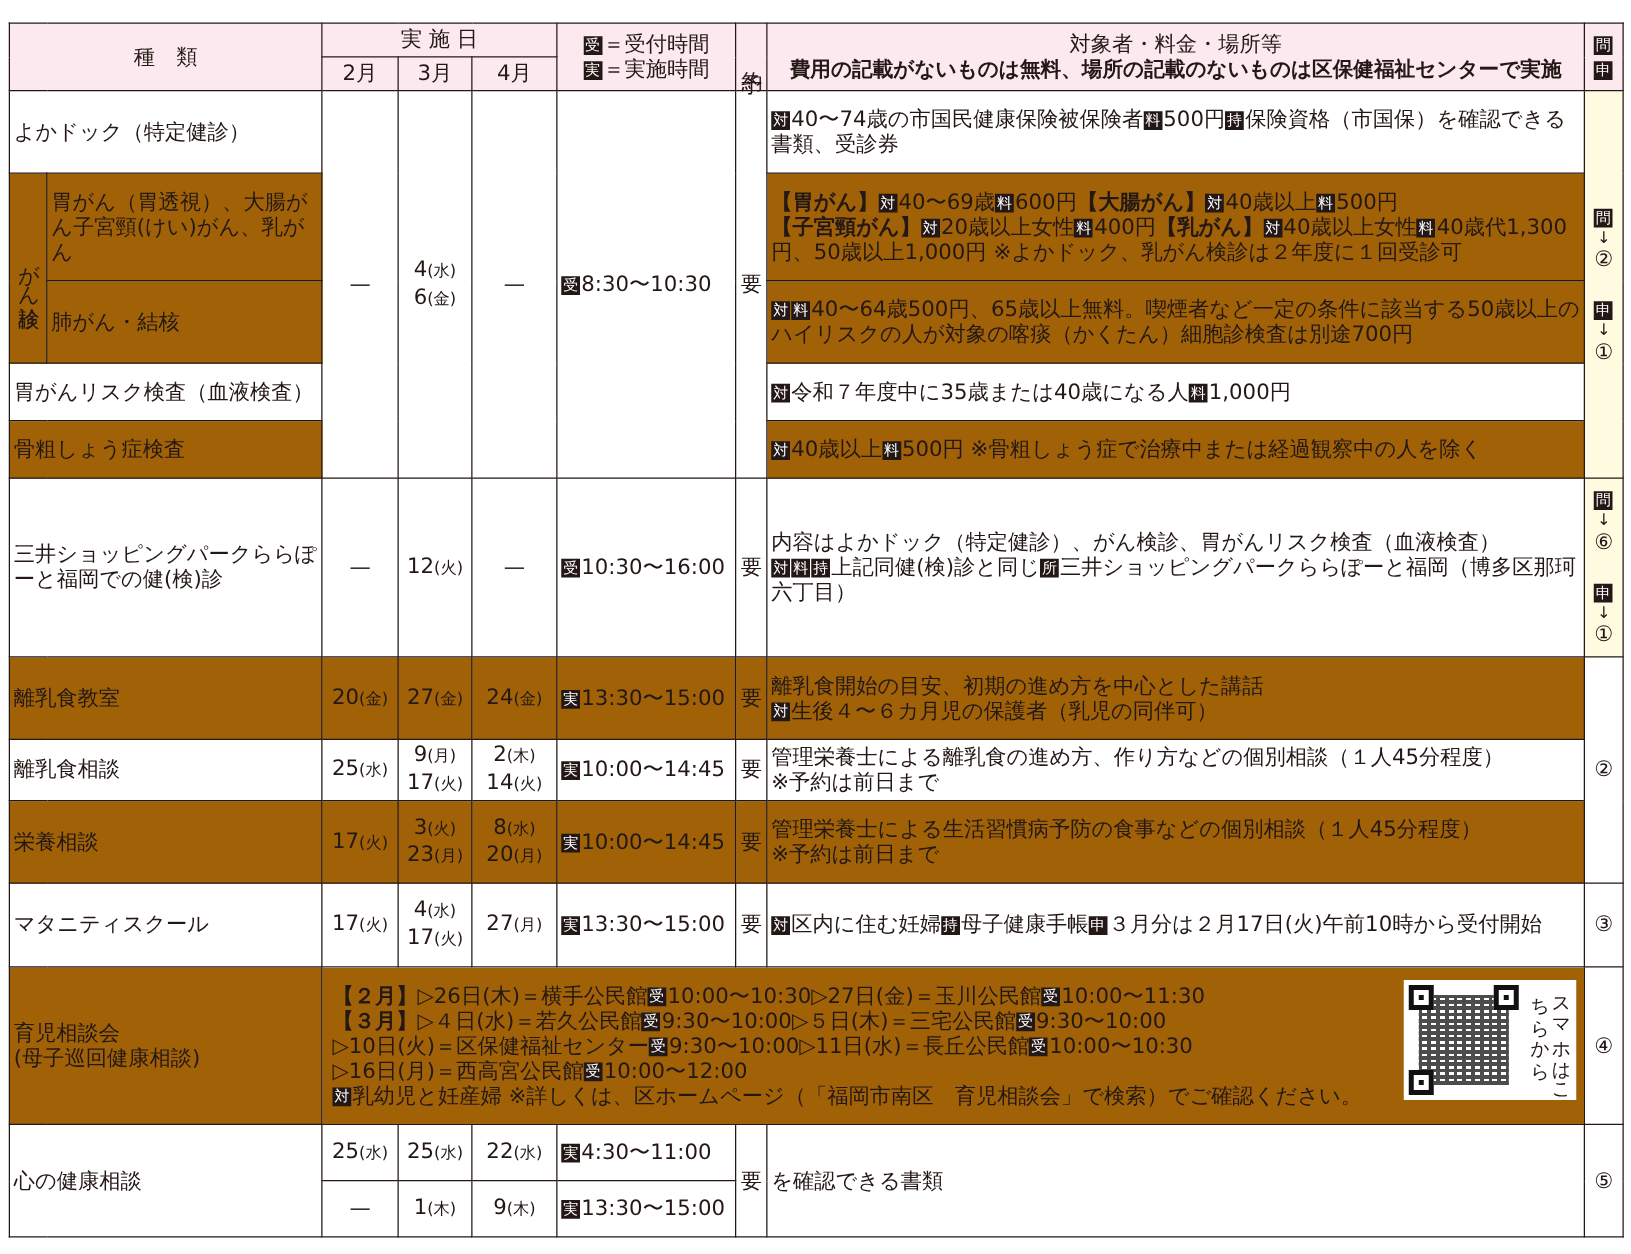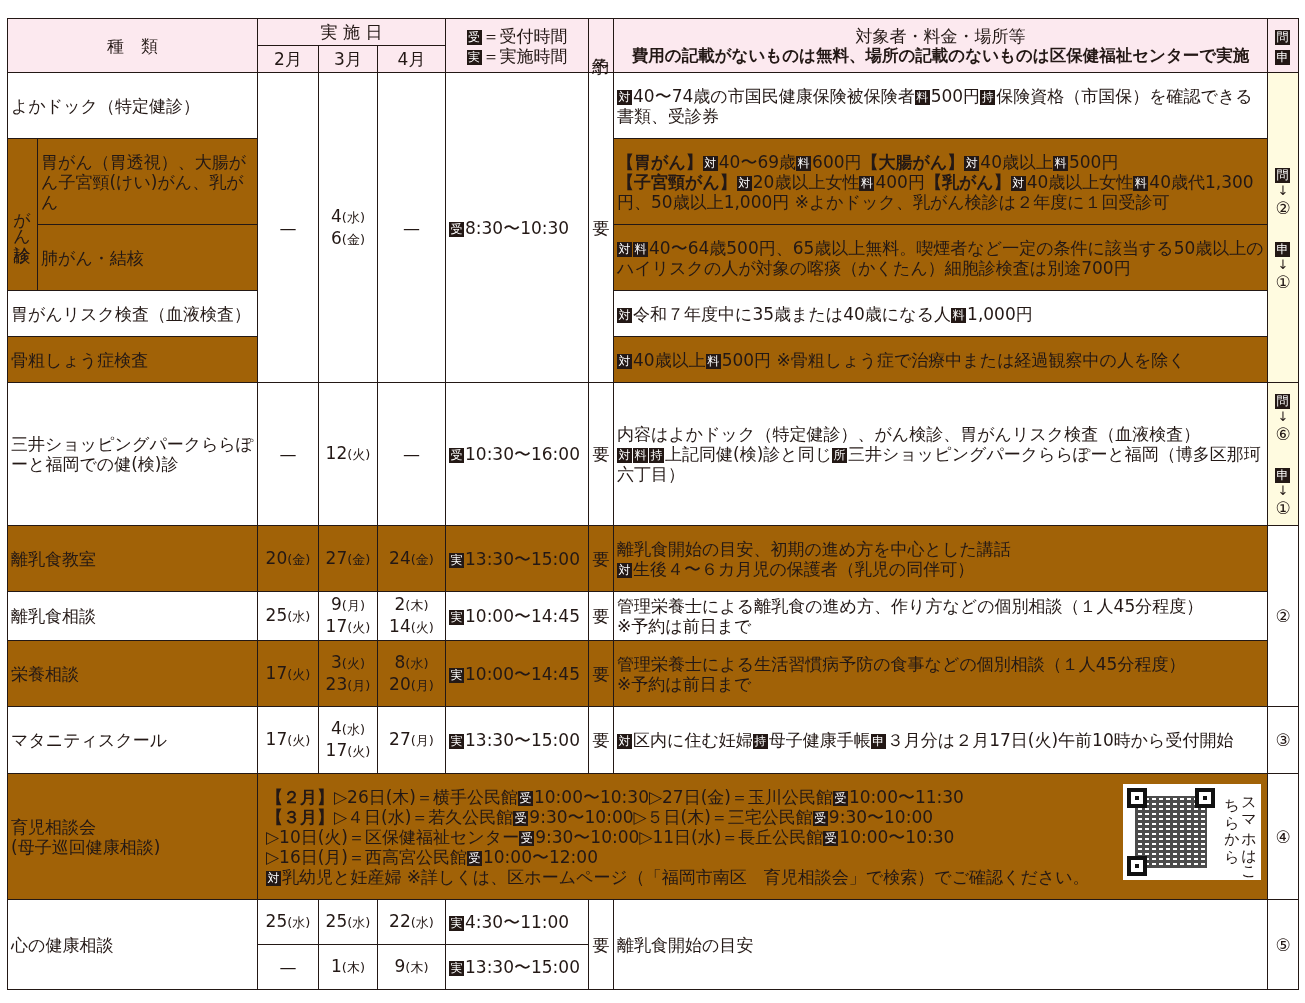--- a/index.html
+++ b/index.html
@@ -219,21 +219,21 @@
     <td class="white rightcol" style="font-size:17px">④</td>
   </tr>
 
   <tr style="height:45px">
     <td class="white left" colspan="2" rowspan="2">心の健康相談</td>
     <td class="white center"><span>25</span><span class="dow">(水)</span></td>
     <td class="white center"><span>25</span><span class="dow">(水)</span></td>
     <td class="white center"><span>22</span><span class="dow">(水)</span></td>
     <td class="white left"><span class="badge">実</span><span>4:30〜11:00</span></td>
     <td class="white center" rowspan="2">要</td>
-    <td class="white left" rowspan="2">離乳食開始の目安</td>
+    <td class="white left" rowspan="2">を確認できる書類</td>
     <td class="white rightcol" rowspan="2" style="font-size:17px">⑤</td>
   </tr>
   <tr style="height:45px">
     <td class="white center">—</td>
     <td class="white center"><span>1</span><span class="dow">(木)</span></td>
     <td class="white center"><span>9</span><span class="dow">(木)</span></td>
     <td class="white left"><span class="badge">実</span><span>13:30〜15:00</span></td>
   </tr>
 </tbody>
   </table>

